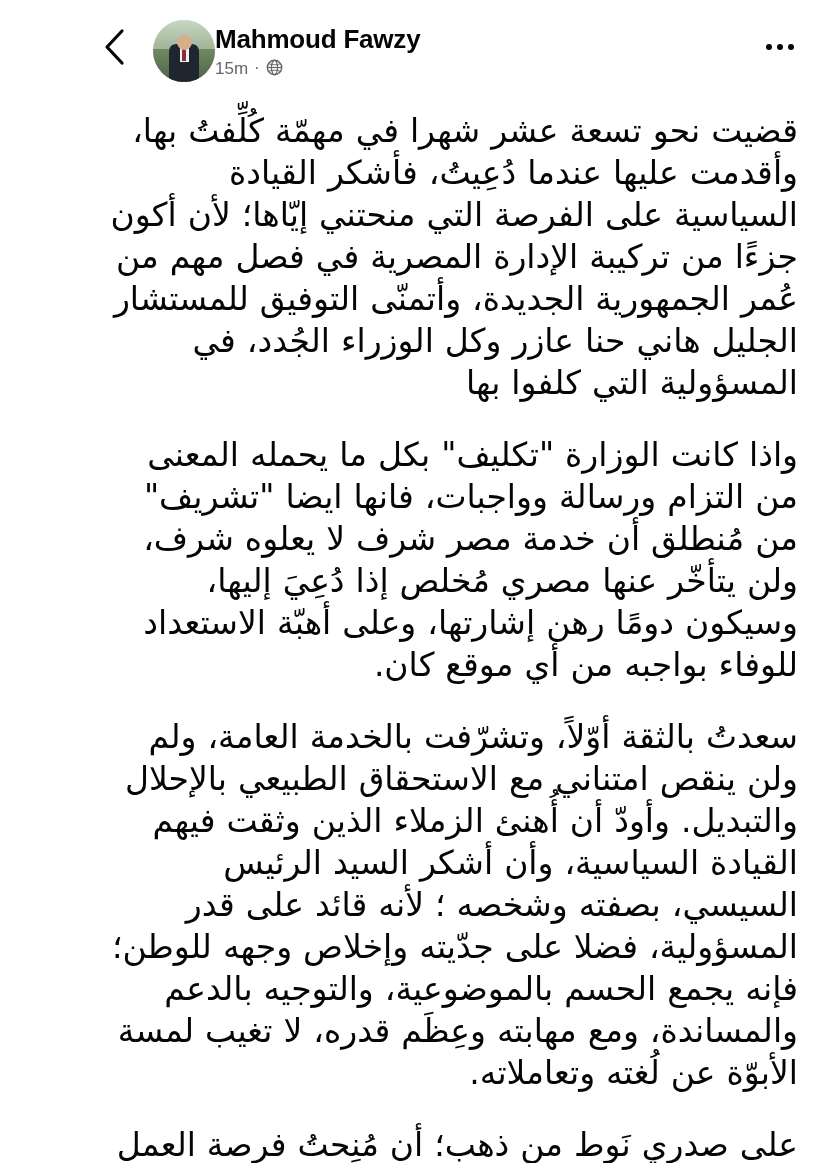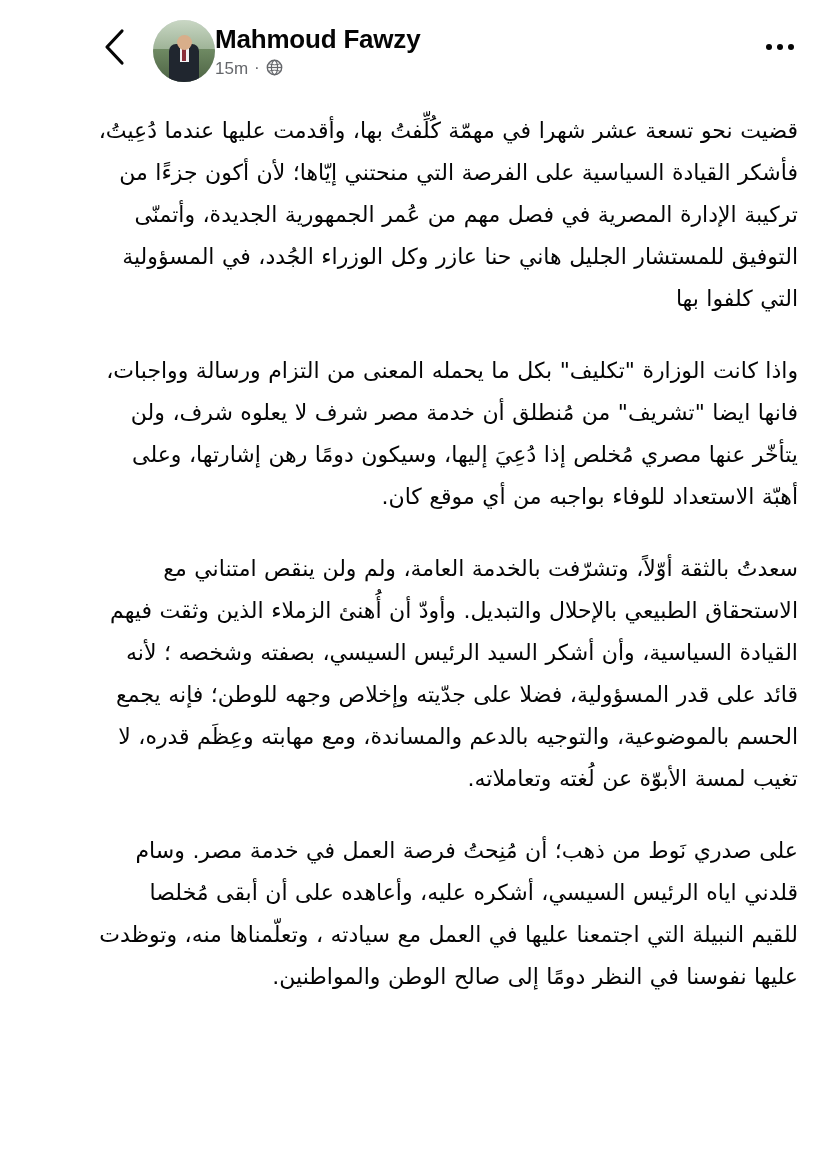--- a/index.html
+++ b/index.html
@@ -162,21 +162,21 @@
     display: block;
   }
 
   
   .post-body {
     padding: 22px 30px 0 30px;
     direction: rtl;
     text-align: right;
   }
   .para {
-    font-size: 22px;
+    font-size: 33px;
     line-height: 42px;
     color: #050505;
     margin: 0 0 30px 0;
     font-family: "DejaVu Sans", "Liberation Sans", sans-serif;
     word-spacing: 0.5px;
   }
   .para:last-child { margin-bottom: 0; }
   .para.center { text-align: center; }
 </style>
 </head>

